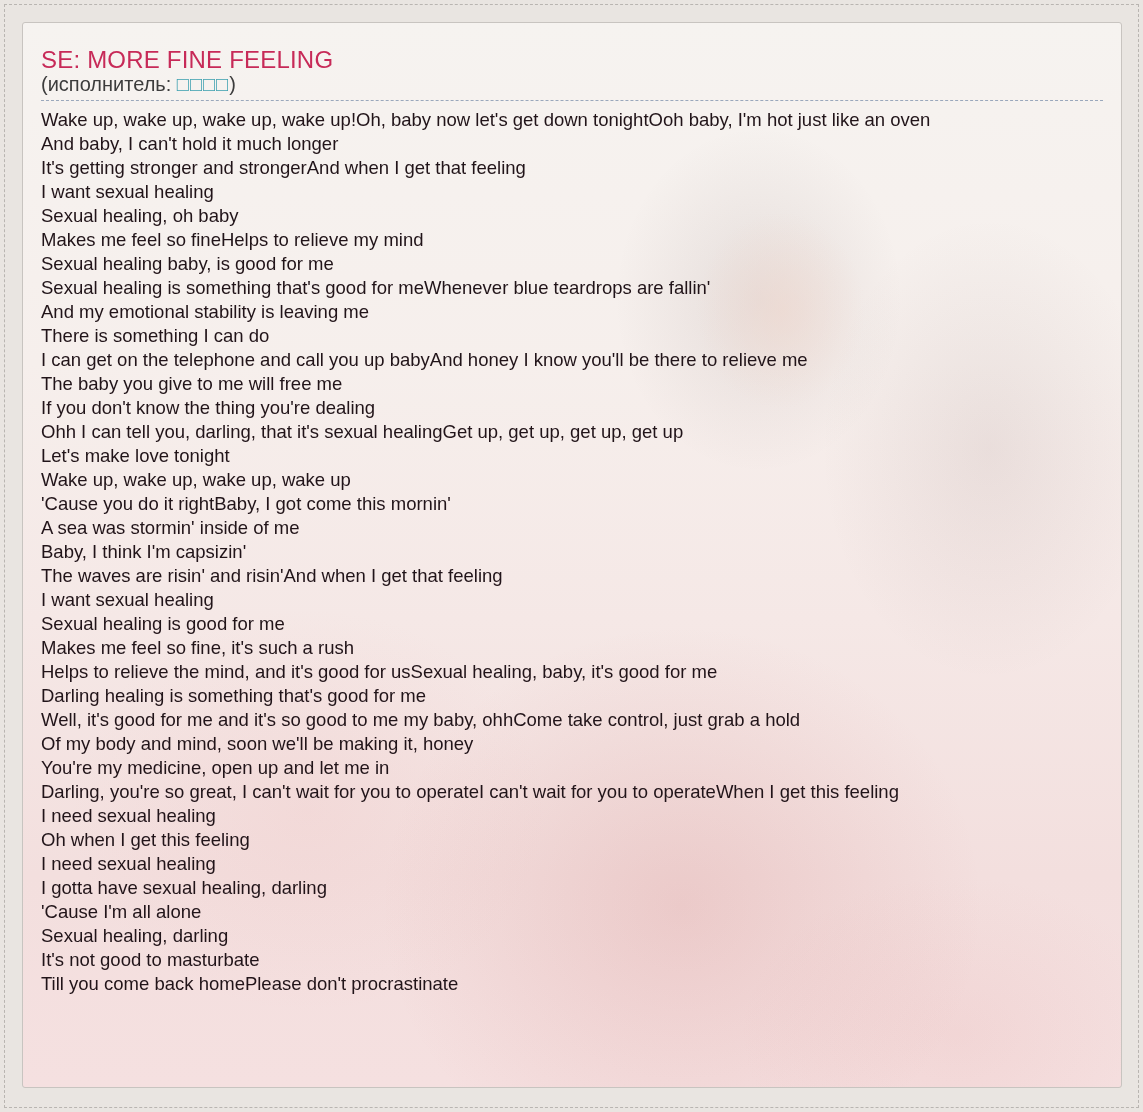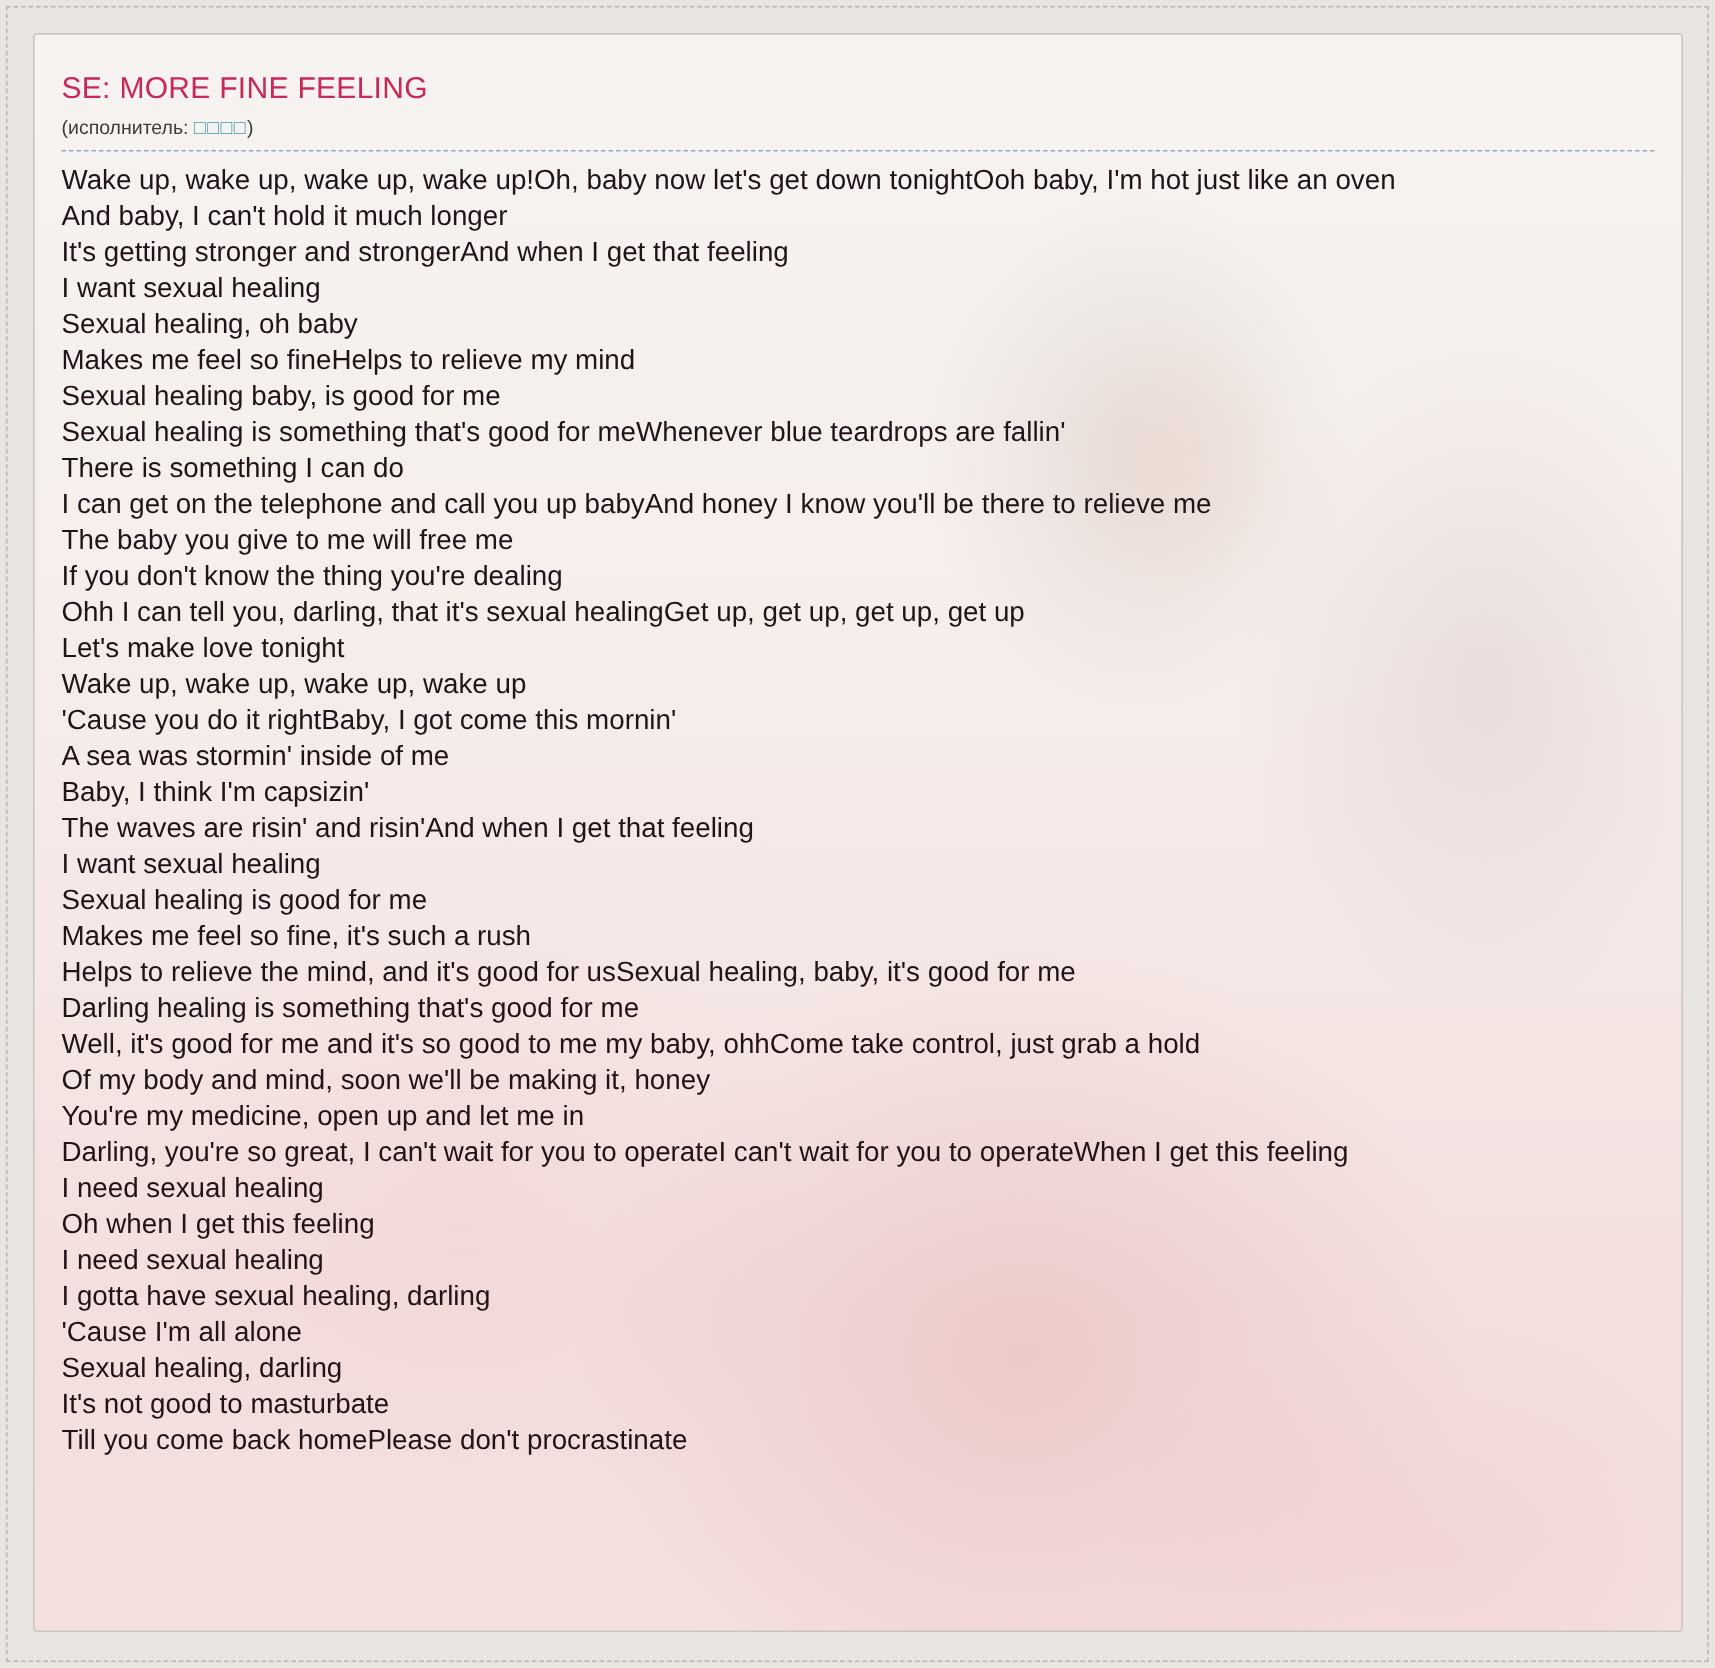--- a/index.html
+++ b/index.html
@@ -36,28 +36,28 @@
       radial-gradient(ellipse 430px 400px at 60% 83%, rgba(196,98,98,0.17), rgba(196,98,98,0) 70%),
       radial-gradient(ellipse 330px 280px at 26% 74%, rgba(235,172,172,0.15), rgba(235,172,172,0) 72%),
       radial-gradient(ellipse 300px 220px at 85% 95%, rgba(220,140,140,0.12), rgba(220,140,140,0) 72%),
       linear-gradient(180deg, #f6f3f0 0%, #f6efec 32%, #f5e8e6 56%, #f3dfde 80%, #f5e0e0 100%);
   }
   .card-inner {
     padding: 22px 18px 0 18px;
   }
   h1.page-title {
     margin: 0;
-    font-size: 20px;
+    font-size: 24px;
     line-height: 29px;
     font-weight: 400;
     letter-spacing: 0.2px;
     color: #c72a58;
   }
   .artist-line {
-    font-size: 13px;
+    font-size: 20px;
     line-height: 21px;
     color: #3c3c3c;
     padding-bottom: 5px;
     border-bottom: 1px dashed #9aa8bc;
   }
   .artist-link {
     color: #3a9fae;
     text-decoration: none;
     letter-spacing: 1px;
     cursor: pointer;
@@ -90,20 +90,21 @@
 
     <div class="lyrics">
         <div class="lyric-line">Wake up, wake up, wake up, wake up!Oh, baby now let's get down tonightOoh baby, I'm hot just like an oven</div>
         <div class="lyric-line">And baby, I can't hold it much longer</div>
         <div class="lyric-line">It's getting stronger and strongerAnd when I get that feeling</div>
         <div class="lyric-line">I want sexual healing</div>
         <div class="lyric-line">Sexual healing, oh baby</div>
         <div class="lyric-line">Makes me feel so fineHelps to relieve my mind</div>
         <div class="lyric-line">Sexual healing baby, is good for me</div>
         <div class="lyric-line">Sexual healing is something that's good for meWhenever blue teardrops are fallin'</div>
+        <div class="lyric-line">And my emotional stability is leaving me</div>
         <div class="lyric-line">There is something I can do</div>
         <div class="lyric-line">I can get on the telephone and call you up babyAnd honey I know you'll be there to relieve me</div>
         <div class="lyric-line">The baby you give to me will free me</div>
         <div class="lyric-line">If you don't know the thing you're dealing</div>
         <div class="lyric-line">Ohh I can tell you, darling, that it's sexual healingGet up, get up, get up, get up</div>
         <div class="lyric-line">Let's make love tonight</div>
         <div class="lyric-line">Wake up, wake up, wake up, wake up</div>
         <div class="lyric-line">'Cause you do it rightBaby, I got come this mornin'</div>
         <div class="lyric-line">A sea was stormin' inside of me</div>
         <div class="lyric-line">Baby, I think I'm capsizin'</div>

